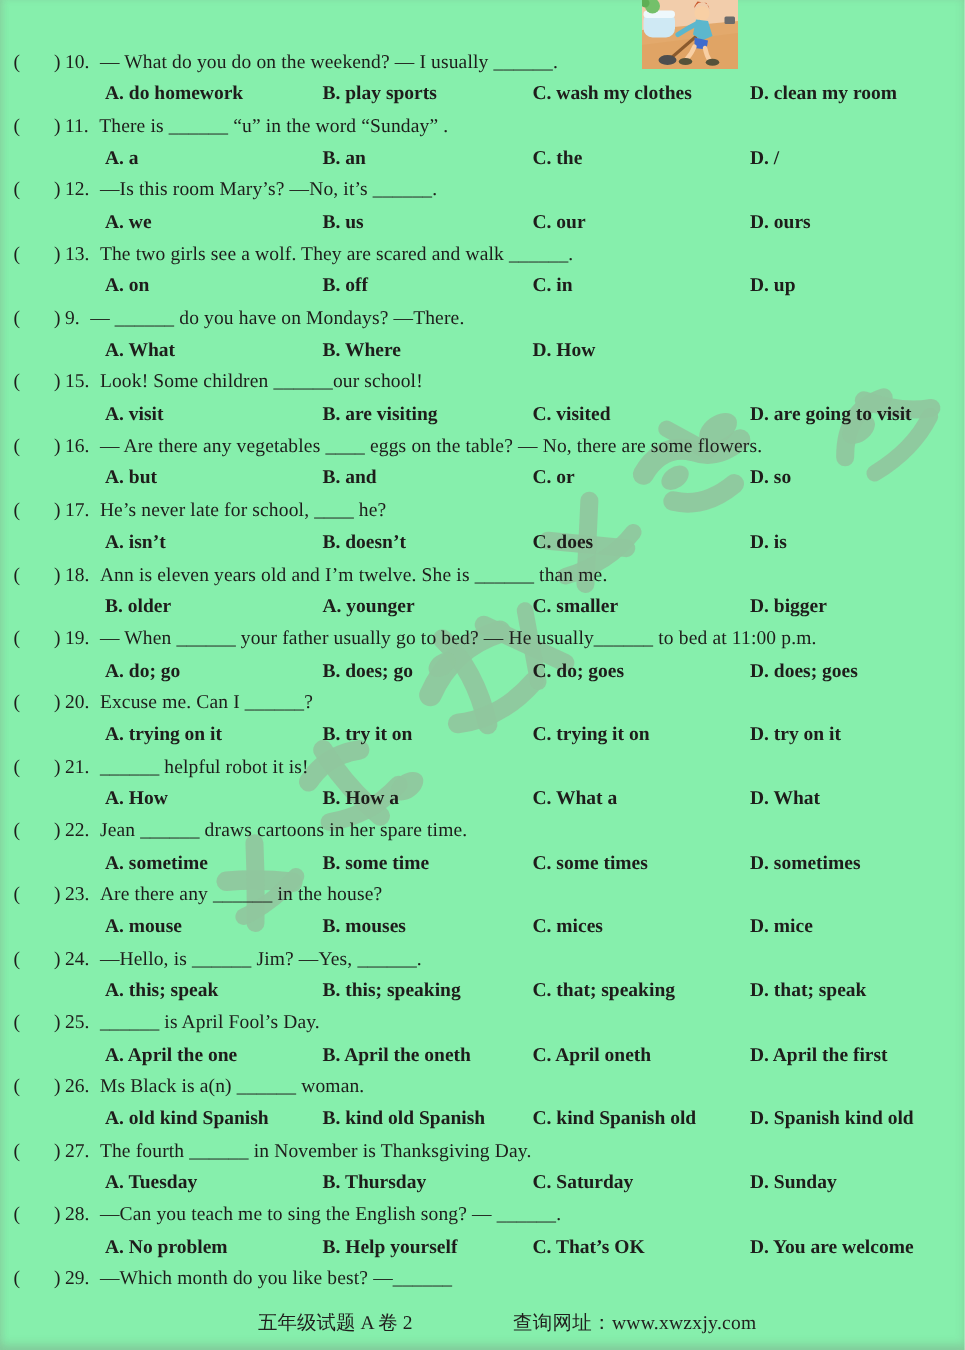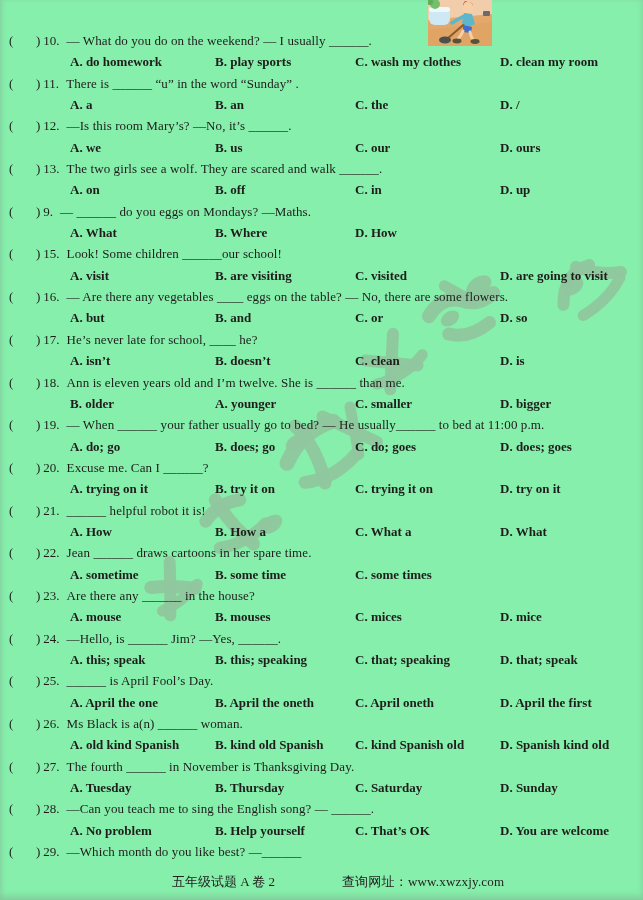--- a/index.html
+++ b/index.html
@@ -149,21 +149,21 @@
         <span>C. our</span>
         <span>D. ours</span>
       </div>
       <div class="qline"><span class="op">(</span><span class="cp">)</span><span class="qnum">13.</span><span class="qtext">The two girls see a wolf. They are scared and walk ______.</span></div>
       <div class="opts">
         <span>A. on</span>
         <span>B. off</span>
         <span>C. in</span>
         <span>D. up</span>
       </div>
-      <div class="qline"><span class="op">(</span><span class="cp">)</span><span class="qnum">9.</span><span class="qtext">— ______ do you eggs on Mondays? —Maths.</span></div>
+      <div class="qline"><span class="op">(</span><span class="cp">)</span><span class="qnum">9.</span><span class="qtext">— ______ do you have on Mondays? —There.</span></div>
       <div class="opts">
         <span>A. What</span>
         <span>B. Where</span>
         <span>D. How</span>
       </div>
       <div class="qline"><span class="op">(</span><span class="cp">)</span><span class="qnum">15.</span><span class="qtext">Look! Some children ______our school!</span></div>
       <div class="opts">
         <span>A. visit</span>
         <span>B. are visiting</span>
         <span>C. visited</span>
@@ -173,21 +173,21 @@
       <div class="opts">
         <span>A. but</span>
         <span>B. and</span>
         <span>C. or</span>
         <span>D. so</span>
       </div>
       <div class="qline"><span class="op">(</span><span class="cp">)</span><span class="qnum">17.</span><span class="qtext">He’s never late for school, ____ he?</span></div>
       <div class="opts">
         <span>A. isn’t</span>
         <span>B. doesn’t</span>
-        <span>C. clean</span>
+        <span>C. does</span>
         <span>D. is</span>
       </div>
       <div class="qline"><span class="op">(</span><span class="cp">)</span><span class="qnum">18.</span><span class="qtext">Ann is eleven years old and I’m twelve. She is ______ than me.</span></div>
       <div class="opts">
         <span>B. older</span>
         <span>A. younger</span>
         <span>C. smaller</span>
         <span>D. bigger</span>
       </div>
       <div class="qline"><span class="op">(</span><span class="cp">)</span><span class="qnum">19.</span><span class="qtext">— When ______ your father usually go to bed?    — He usually______ to bed at 11:00 p.m.</span></div>
@@ -209,20 +209,21 @@
         <span>A. How</span>
         <span>B. How a</span>
         <span>C. What a</span>
         <span>D. What</span>
       </div>
       <div class="qline"><span class="op">(</span><span class="cp">)</span><span class="qnum">22.</span><span class="qtext">Jean ______ draws cartoons in her spare time.</span></div>
       <div class="opts">
         <span>A. sometime</span>
         <span>B. some time</span>
         <span>C. some times</span>
+        <span>D. sometimes</span>
       </div>
       <div class="qline"><span class="op">(</span><span class="cp">)</span><span class="qnum">23.</span><span class="qtext">Are there any ______ in the house?</span></div>
       <div class="opts">
         <span>A. mouse</span>
         <span>B. mouses</span>
         <span>C. mices</span>
         <span>D. mice</span>
       </div>
       <div class="qline"><span class="op">(</span><span class="cp">)</span><span class="qnum">24.</span><span class="qtext">—Hello, is ______ Jim?   —Yes, ______.</span></div>
       <div class="opts">

